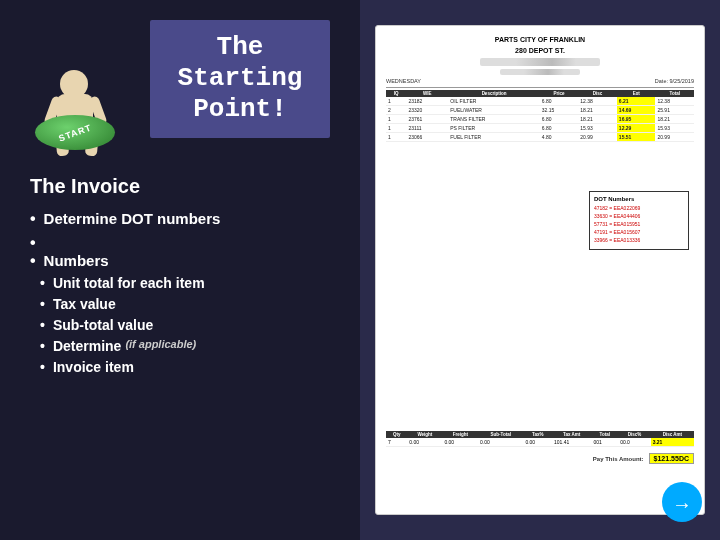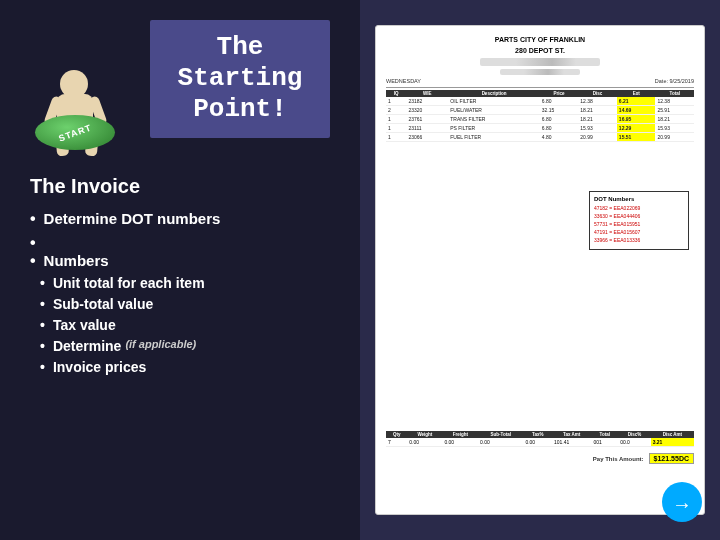--- a/index.html
+++ b/index.html
@@ -417,31 +417,31 @@
     <li style="flex-direction: column;">
       <span style="display:flex; align-items:flex-start;">
         <span style="color:#fff; margin-right:8px; font-size:16px;">•</span>
         <span>Numbers</span>
       </span>
       <ul class="sub-bullet-list">
         <li>
           <span>Unit total for each item</span>
         </li>
         <li>
-          <span>Sub-total value</span>
+          <span>Tax value</span>
         </li>
         <li>
-          <span>Tax value</span>
+          <span>Sub-total value</span>
         </li>
         <li>
           <span>Determine</span>
           <span class="shipping-note" style="margin-left:4px;">(if applicable)</span>
         </li>
         <li>
-          <span>Invoice prices</span>
+          <span>Invoice item</span>
         </li>
       </ul>
     </li>
   </ul>
 </div>
 
 <div class="right-panel">
   <div class="invoice-container">
 
     <div class="invoice-header">PARTS CITY OF FRANKLIN</div>

